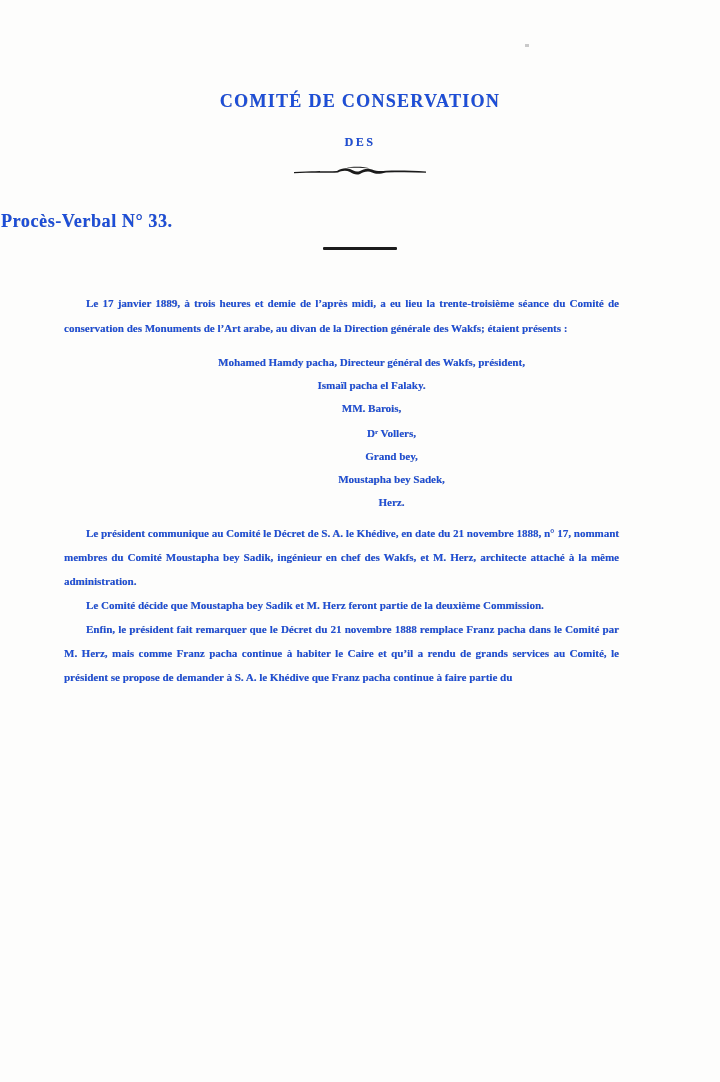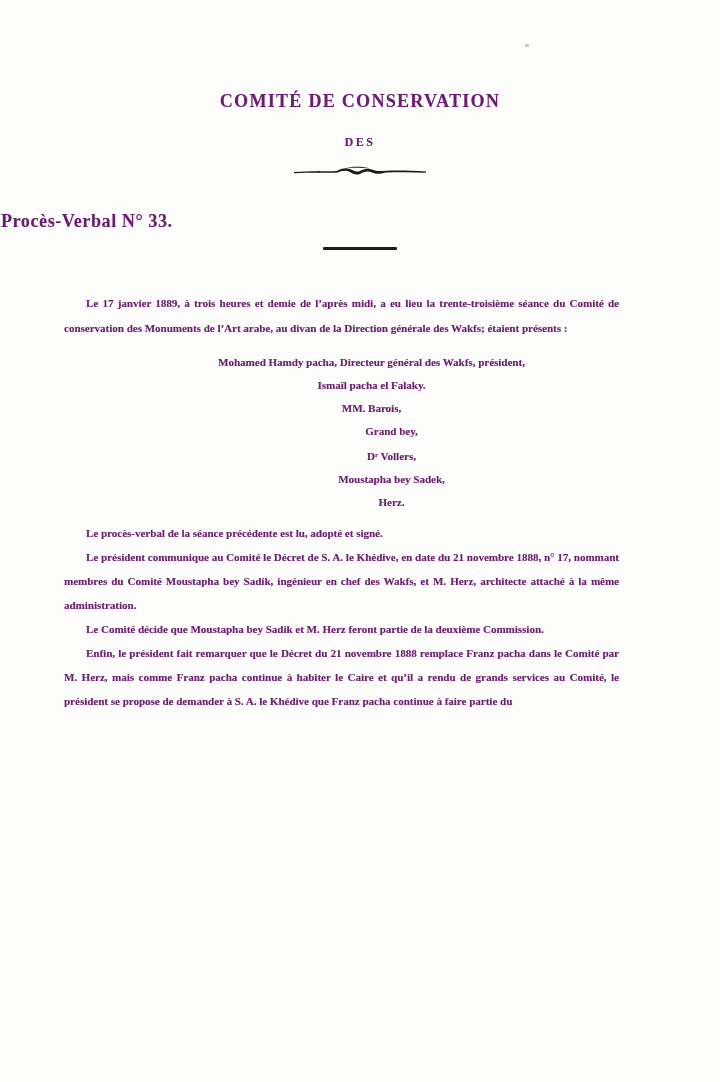--- a/index.html
+++ b/index.html
@@ -2,21 +2,21 @@
 <html><head>
 <meta charset="utf-8">
 <style>
   html,body { margin:0; padding:0; background:#e8e8e8; }
   .page {
     position:relative;
     width:720px; height:1082px;
     margin:0 auto;
     background:#fdfdfc;
     font-family:"Liberation Serif","DejaVu Serif",serif;
-    color:#701a75;
+    color:#1d4ed8;
     font-weight:bold;
     overflow:hidden;
     text-shadow:0.3px 0.3px 0 rgba(25,25,25,0.35);
   }
   .speck {
     position:absolute; left:525px; top:44px;
     width:4px; height:3px; background:#c9c9c9; text-shadow:none;
   }
   .kicker {
     margin:0; padding-top:91px;
@@ -89,26 +89,25 @@
   <div class="heading-rule"></div>
 
   <main class="body-text">
 
     <p>Le 17 janvier 1889, à trois heures et demie de l’après midi, a eu lieu la trente-troisième séance du Comité de conservation des Monuments de l’Art arabe, au divan de la Direction générale des Wakfs; étaient présents :</p>
 
     <div class="attendees">
       <div class="att-line l0">Mohamed Hamdy pacha, Directeur général des Wakfs, président,</div>
       <div class="att-line l0">Ismaïl pacha el Falaky.</div>
       <div class="att-line l0">MM. Barois,</div>
+      <div class="att-line l1"><span>D</span><sup>r</sup><span> Vollers,</span></div>
       <div class="att-line l1">Grand bey,</div>
-      <div class="att-line l1"><span>D</span><sup>r</sup><span> Vollers,</span></div>
       <div class="att-line l1">Moustapha bey Sadek,</div>
       <div class="att-line l1">Herz.</div>
     </div>
 
-    <p class="tight">Le procès-verbal de la séance précédente est lu, adopté et signé.</p>
     <p class="tight">Le président communique au Comité le Décret de S. A. le Khédive, en date du 21 novembre 1888, n° 17, nommant membres du Comité Moustapha bey Sadik, ingénieur en chef des Wakfs, et M. Herz, architecte attaché à la même administration.</p>
     <p class="tight">Le Comité décide que Moustapha bey Sadik et M. Herz feront partie de la deuxième Commission.</p>
     <p class="tight">Enfin, le président fait remarquer que le Décret du 21 novembre 1888 remplace Franz pacha dans le Comité par M. Herz, mais comme Franz pacha continue à habiter le Caire et qu’il a rendu de grands services au Comité, le président se propose de demander à S. A. le Khédive que Franz pacha continue à faire partie du</p>
 
   </main>
 
 </div>
 
 </body></html>

